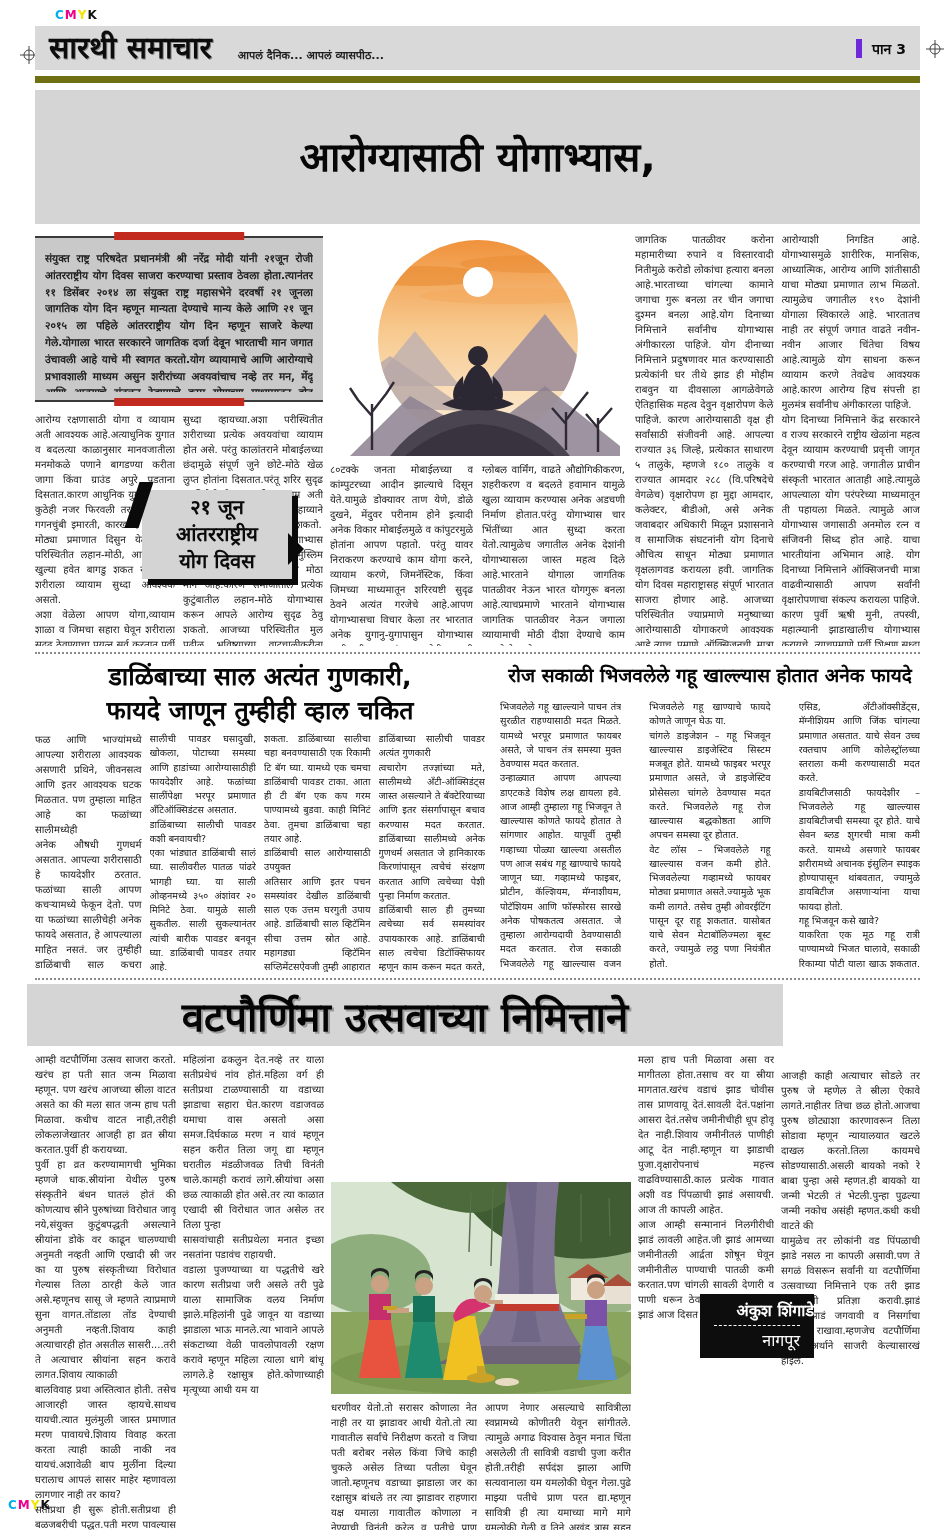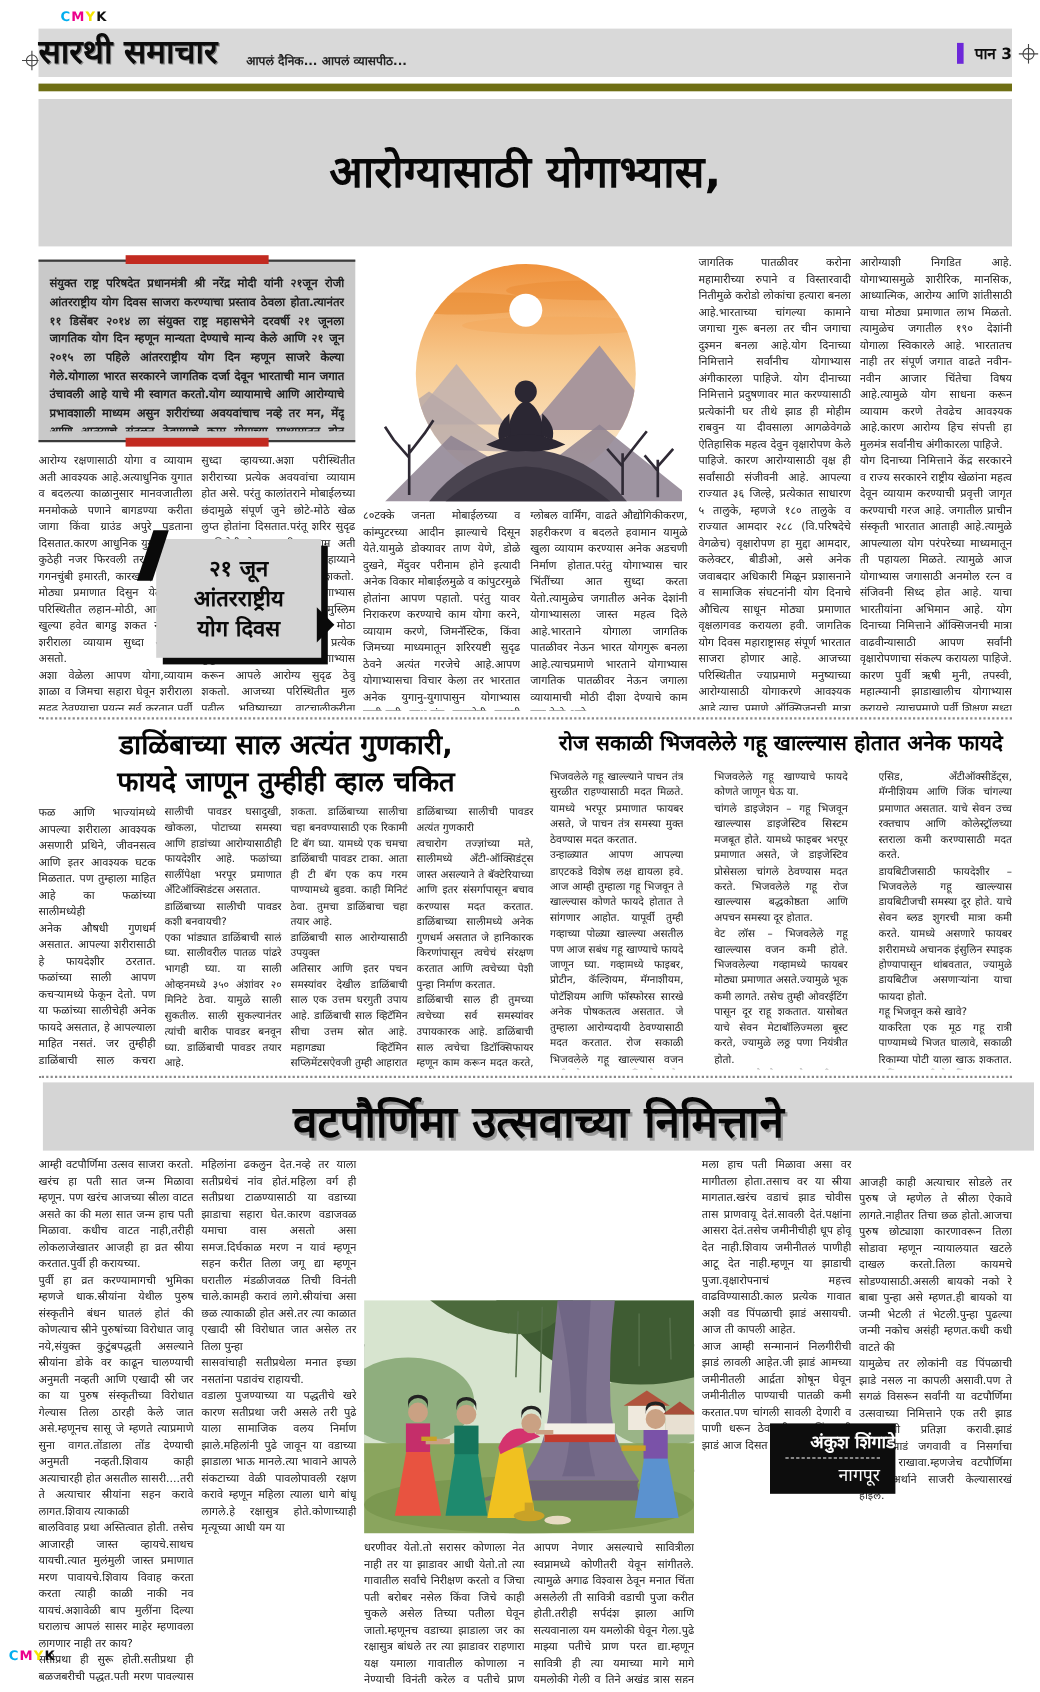--- a/index.html
+++ b/index.html
@@ -11,21 +11,21 @@
   .abs{position:absolute;}
   
   .cmyk{font-size:12px;font-weight:bold;letter-spacing:1px;}
   .cmyk span:nth-child(1){color:#00aeef;}
   .cmyk span:nth-child(2){color:#ec008c;}
   .cmyk span:nth-child(3){color:#f5e400;}
   .cmyk span:nth-child(4){color:#111;}
   
   .masthead{
     left:35px;top:26px;width:885px;height:44px;background:#d9d9d9;
-    display:flex;align-items:center;padding:0 0;box-sizing:border-box;
+    display:flex;align-items:center;padding:0 14px;box-sizing:border-box;
   }
   .mast-title{font-size:30px;font-weight:bold;color:#0c0c0c;line-height:1;
     text-shadow:1px 1px 0 #888;}
   .mast-tagline{font-size:11px;font-weight:bold;color:#222;margin-left:26px;margin-top:12px;text-align:center;}
   .mast-right{margin-left:auto;display:flex;align-items:center;}
   .mast-date{font-size:19px;font-weight:bold;color:#0c0c0c;}
   .mast-page{font-size:14px;font-weight:bold;color:#0c0c0c;border-left:6px solid #6d28d9;
     margin-left:12px;padding-left:10px;}
   .olive-rule{left:35px;top:76px;width:885px;height:7px;background:#6f6f14;}
   
@@ -105,21 +105,21 @@
   <div class="redbar b"></div>
 </div>
 
 <div class="abs cols" style="left:35px;top:412px;width:288px;height:234px;gap:8px;">
   <div class="prose">आरोग्य रक्षणासाठी योगा व व्यायाम अती आवश्यक आहे.अत्याधुनिक युगात व बदलत्या काळानुसार मानवजातीला मनमोकळे पणाने बागडण्या करीता जागा किंवा ग्राउंड अपुरे पडताना दिसतात.कारण आधुनिक युगात आपण कुठेही नजर फिरवली तर आपल्याला गगनचुंबी इमारती, कारखाने, उद्योगधंदे मोठ्या प्रमाणात दिसुन येतात.अशा परिस्थितीत लहान-मोठी, आबाल-वृध्द खुल्या हवेत बागडु शकत नाही.परंतु शरीराला व्यायाम सुध्दा आवश्यक असतो.
 अशा वेळेला आपण योगा,व्यायाम शाळा व जिमचा सहारा घेवून शरीराला सुदृढ ठेवण्याचा प्रयत्न सर्व करतात.पूर्वी अनेक मातीतील खेळ खेळले जायचे व जखमा सुध्दा व्हायच्या परंतु या जखमा त्याच मातीने दुरुस्त</div>
   <div class="prose">सुध्दा व्हायच्या.अशा परीस्थितीत शरीराच्या प्रत्येक अवयवांचा व्यायाम होत असे. परंतु कालांतराने मोबाईलच्या छंदामुळे संपूर्ण जुने छोटे-मोठे खेळ लुप्त होतांना दिसतात.परंतू शरिर सुदृढ व निरोगी ठेवण्यासाठी व्यायाम अती आवश्यक आहे.योगाच्या सहाय्याने आपण घरबसल्या व्यायाम करू शकतो.
 आज जगातील १९७ देशांनी योगाभ्यास अंगीकारला आहे.यात अनेक मुस्लिम राष्ट्र सुध्दा आहेत.हा भारताचा मोठा मान आहे.कारण समाजातील प्रत्येक कुटुंबातील लहान-मोठे योगाभ्यास करून आपले आरोग्य सुदृढ ठेवु शकतो. आजच्या परिस्थितीत मुल पुढील भविष्याच्या वाटचालीकरीता अभ्यासमग्न असतात आणि मनोरंजनाचे साधन म्हणून भारतासह जगातील</div>
 </div>
 
-<div class="abs pullquote" style="left:142px;top:490px;width:150px;height:108px;">
+<div class="abs pullquote" style="left:142px;top:490px;width:150px;height:89px;">
   <div class="pq">२१ जून</div>
   <div class="pq">आंतरराष्ट्रीय</div>
   <div class="pq">योग दिवस</div>
 </div>
 
 <figure class="abs" style="left:330px;top:236px;width:295px;height:220px;">
   <svg width="295" height="220" viewBox="0 0 295 220">
     <defs>
       <linearGradient id="sky" x1="0" y1="0" x2="0" y2="1">
         <stop offset="0" stop-color="#f0923c"></stop>
@@ -205,21 +205,21 @@
 वेट लॉस – भिजवलेले गहू खाल्ल्यास वजन कमी होते. भिजवलेल्या गव्हामध्ये फायबर मोठ्या प्रमाणात असते.ज्यामुळे भूक कमी लागते. तसेच तुम्ही ओवरईटिंग पासून दूर राहू शकतात. यासोबत याचे सेवन मेटाबॉलिज्मला बूस्ट करते, ज्यामुळे लठ्ठ पणा नियंत्रीत होतो.
 हृदयाला ठेवते आरोग्यदायी – भिजवलेले गहू हृदयासाठी चांगले असतात. यामध्ये ओमेगा-३ फॅटी</div>
   <div class="prose" style="font-size:9.5px;">एसिड, अँटीऑक्सीडेंट्स, मॅग्नीशियम आणि जिंक चांगल्या प्रमाणात असतात. याचे सेवन उच्च रक्तचाप आणि कोलेस्ट्रॉलच्या स्तराला कमी करण्यासाठी मदत करते.
 डायबिटीजसाठी फायदेशीर – भिजवलेले गहू खाल्ल्यास डायबिटीजची समस्या दूर होते. याचे सेवन ब्लड शुगरची मात्रा कमी करते. यामध्ये असणारे फायबर शरीरामध्ये अचानक इंसुलिन स्पाइक होण्यापासून थांबवतात, ज्यामुळे डायबिटीज असणाऱ्यांना याचा फायदा होतो.
 गहू भिजवून कसे खावे?
 याकरिता एक मूठ गहू रात्री पाण्यामध्ये भिजत घालावे, सकाळी रिकाम्या पोटी याला खाऊ शकतात. याशिवाय, तुम्ही गेहू भिजवून सलाड सोबत मिक्स करून याचे सेवन करू शकतात. भिजवलेले गहू खाल्ल्यास अनेक लाभ मिळतात.</div>
 </div>
 
 <div class="abs dotsep" style="left:35px;top:978px;width:885px;"></div>
 
-<section class="abs band" style="left:39px;top:984px;width:901px;height:62px;align-items:flex-end;">
+<section class="abs band" style="left:27px;top:984px;width:756px;height:62px;">
   <span>वटपौर्णिमा उत्सवाच्या निमित्ताने</span>
 </section>
 
 <div class="abs prose" style="left:35px;top:1052px;width:141px;height:478px;">आम्ही वटपौर्णिमा उत्सव साजरा करतो. खरंच हा पती सात जन्म मिळावा म्हणून. पण खरंच आजच्या स्रीला वाटत असते का की मला सात जन्म हाच पती मिळावा. कधीच वाटत नाही,तरीही लोकलाजेखातर आजही हा व्रत स्रीया करतात.पुर्वी ही करायच्या.
 पुर्वी हा व्रत करण्यामागची भुमिका म्हणजे धाक.स्रीयांना येथील पुरुष संस्कृतीने बंधन घातलं होतं की कोणत्याच स्रीने पुरुषांच्या विरोधात जावू नये,संयुक्त कुटुंबपद्धती असल्याने स्रीयांना डोके वर काढून चालण्याची अनुमती नव्हती आणि एखादी स्री जर का या पुरुष संस्कृतीच्या विरोधात गेल्यास तिला ठारही केले जात असे.म्हणूनच सासू जे म्हणते त्याप्रमाणे सुना वागत.तोंडाला तोंड देण्याची अनुमती नव्हती.शिवाय काही अत्याचारही होत असतील सासरी....तरी ते अत्याचार स्रीयांना सहन करावे लागत.शिवाय त्याकाळी
 बालविवाह प्रथा अस्तित्वात होती. तसेच आजारही जास्त व्हायचे.साथच यायची.त्यात मुलंमुली जास्त प्रमाणात मरण पावायचे.शिवाय विवाह करता करता त्याही काळी नाकी नव यायचं.अशावेळी बाप मुलींना दिल्या घरालाच आपलं सासर माहेर म्हणावला लागणार नाही तर काय?
 सतीप्रथा ही सुरू होती.सतीप्रथा ही बळजबरीची पद्धत.पती मरण पावल्यास इच्छा नसतांनाही पुरुषांच्या चितेवर</div>
 <div class="abs prose" style="left:183px;top:1052px;width:141px;height:478px;">महिलांना ढकलुन देत.नव्हे तर याला सतीप्रथेचं नांव होतं.महिला वर्ग ही सतीप्रथा टाळण्यासाठी या वडाच्या झाडाचा सहारा घेत.कारण वडाजवळ यमाचा वास असतो असा समज.दिर्घकाळ मरण न यावं म्हणून सहन करीत तिला जगू द्या म्हणून घरातील मंडळीजवळ तिची विनंती चाले.कामही करावं लागे.स्रीयांचा असा छळ त्याकाळी होत असे.तर त्या काळात एखादी स्री विरोधात जात असेल तर तिला पुन्हा
 सासवांचाही सतीप्रथेला मनात इच्छा नसतांना पडावंच राहायची.
 वडाला पुजण्याच्या या पद्धतीचे खरे कारण सतीप्रथा जरी असले तरी पुढे याला सामाजिक वलय निर्माण झाले.महिलांनी पुढे जावून या वडाच्या झाडाला भाऊ मानले.त्या भावाने आपले संकटाच्या वेळी पावलोपावली रक्षण करावे म्हणून महिला त्याला धागे बांधू लागले.हे रक्षासुत्र होते.कोणाच्याही मृत्यूच्या आधी यम या</div>

